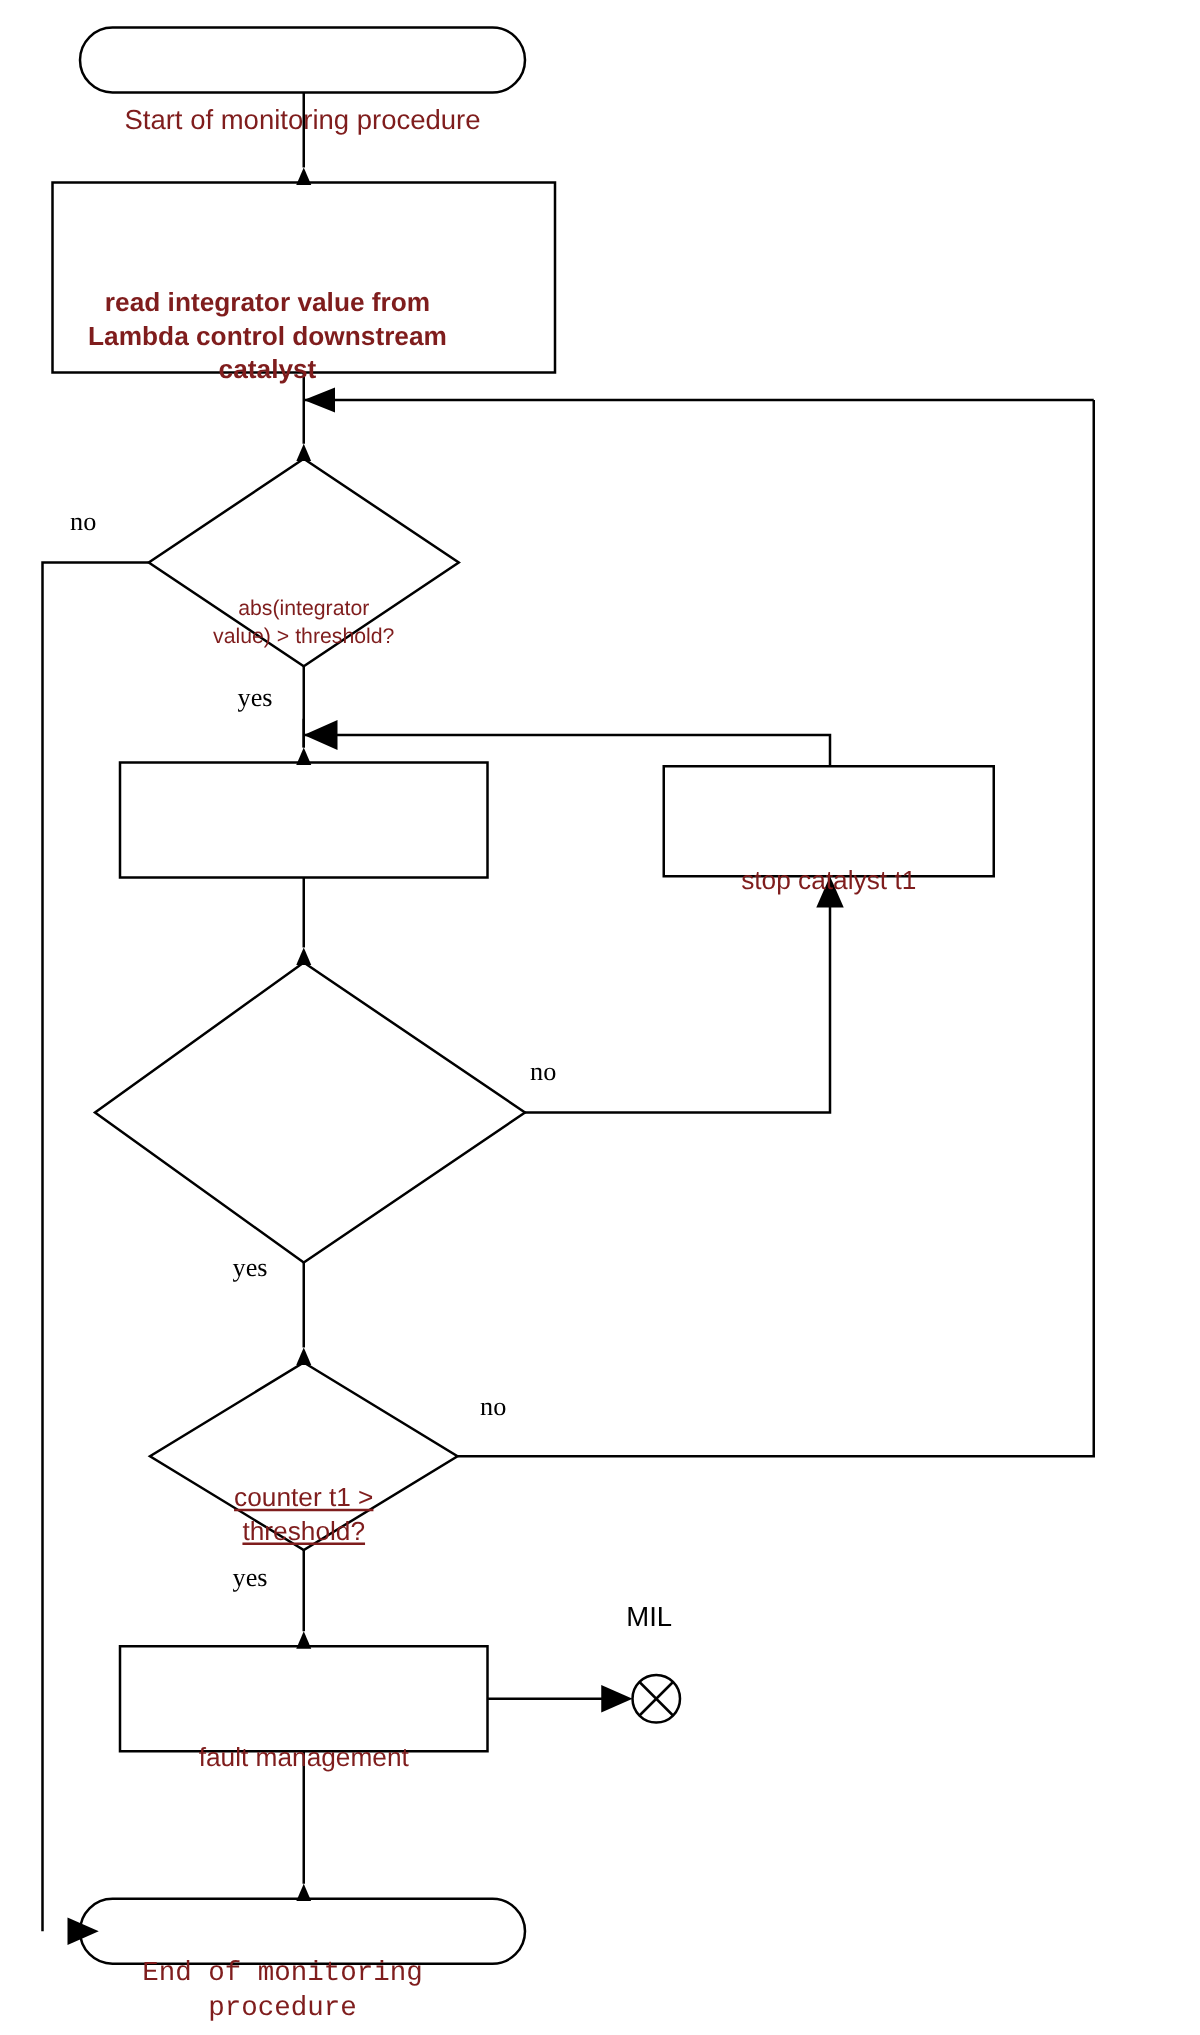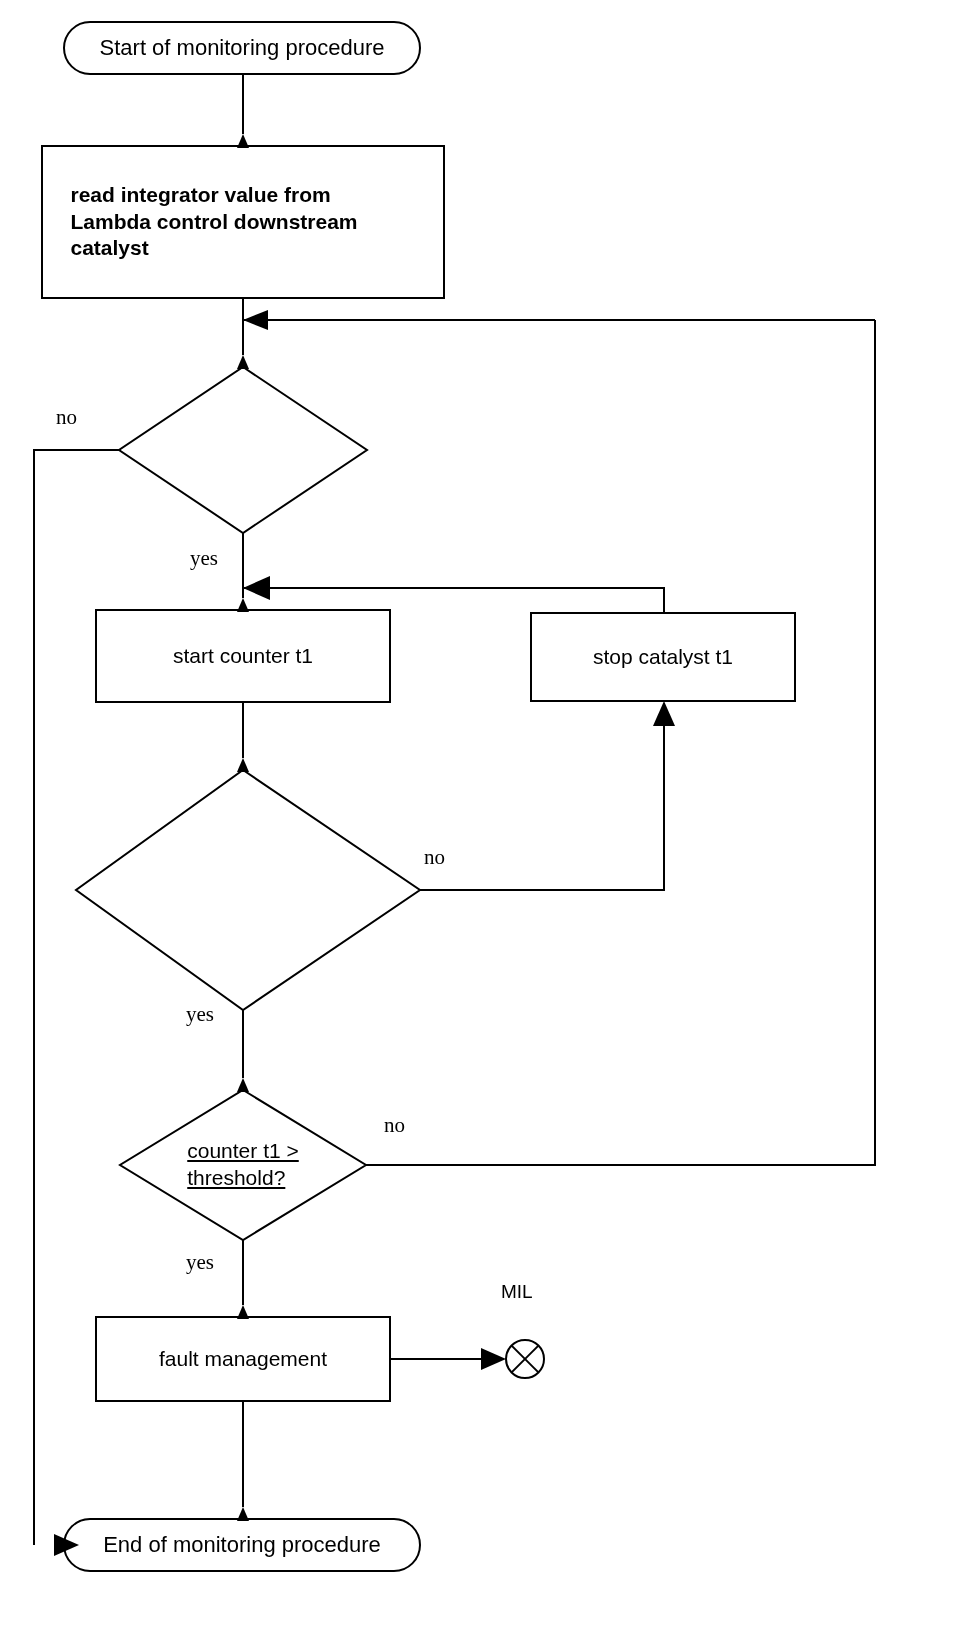--- a/index.html
+++ b/index.html
@@ -2,38 +2,40 @@
 <html><head>
 <meta charset="utf-8">
 <style>
   html,body{margin:0;padding:0;background:#ffffff;}
   body{font-family:"Liberation Sans",sans-serif;}
   #stage{position:relative;width:960px;height:1628px;background:#ffffff;overflow:hidden;}
   svg.layer{position:absolute;left:0;top:0;width:960px;height:1628px;}
   .nodetext{
     position:absolute;
     display:flex;align-items:center;justify-content:center;
+    text-align:center;
     font-family:"Liberation Sans",sans-serif;
-    color:#000000;
+    color:#7f1d1d;
     line-height:1.28;
     white-space:pre-line;
     pointer-events:none;
+    margin-top:48px;
   }
   .t-start{font-size:22px;}
   .t-proc{font-size:21px;}
   .t-dec-sm{font-size:17px;}
   .t-dec{font-size:21px;}
   .edgelabel{
     position:absolute;
     font-family:Liberation Serif, serif;
     font-size:21px;
     color:#000000;
     white-space:nowrap;
   }
-  .mil-label{position:absolute;font-family:"Liberation Sans",sans-serif;font-size:19px;color:#000000;}
+  .mil-label{position:absolute;font-family:"Liberation Sans",sans-serif;font-size:22px;color:#000000;}
 </style>
 </head>
 <body>
 
 <div id="stage">
 
   <svg class="layer" viewBox="0 0 960 1628">
     <defs>
       <marker id="arrowDown" markerWidth="14" markerHeight="14" refX="0" refY="7" orient="auto" markerUnits="userSpaceOnUse">
         <path d="M0,7 L14,1 L14,13 Z" fill="#000000"></path>
@@ -105,32 +107,33 @@
       <line x1="243" y1="1401" x2="243" y2="1507" marker-end="url(#arrowDown)"></line>
     </g>
   </svg>
 
   <div class="nodetext t-start" style="left:64px;top:22px;width:356px;height:52px;">Start of monitoring procedure</div>
 
   <div class="nodetext t-proc" style="left:42px;top:146px;width:344px;height:152px;font-weight:bold;">read integrator value from
 Lambda control downstream
 catalyst</div>
 
+  <div class="nodetext t-dec-sm" style="left:143px;top:410px;width:200px;height:80px;">abs(integrator
+value) &gt; threshold?</div>
 
-  <div class="nodetext t-proc" style="left:96px;top:610px;width:294px;height:92px;">start counter t1</div>
 
   <div class="nodetext t-proc" style="left:531px;top:613px;width:264px;height:88px;">stop catalyst t1</div>
 
 
   <div class="nodetext t-dec" style="left:143px;top:1123px;width:200px;height:84px;text-decoration:underline;">counter t1 &gt;
 threshold?</div>
 
   <div class="nodetext t-proc" style="left:96px;top:1317px;width:294px;height:84px;">fault management</div>
 
-  <div class="nodetext t-start" style="left:64px;top:1519px;width:356px;height:52px;">End of monitoring procedure</div>
+  <div class="nodetext t-start" style="left:48px;top:1519px;width:356px;height:52px;font-family:Liberation Mono, monospace;">End of monitoring procedure</div>
 
   <div class="mil-label" style="left:501px;top:1281px;">MIL</div>
 
   <div class="edgelabel" style="left:56px;top:405px;">no</div>
 
   <div class="edgelabel" style="left:190px;top:546px;">yes</div>
 
   <div class="edgelabel" style="left:424px;top:845px;">no</div>
 
   <div class="edgelabel" style="left:186px;top:1002px;">yes</div>

